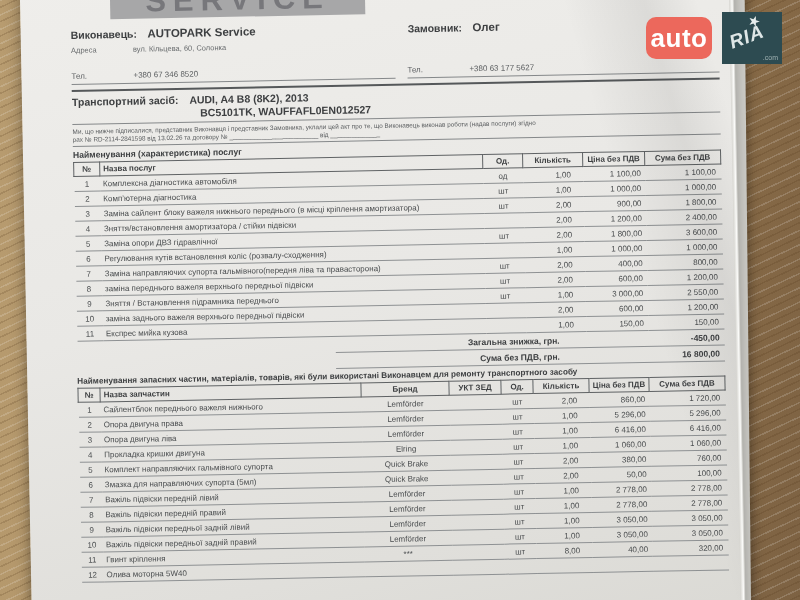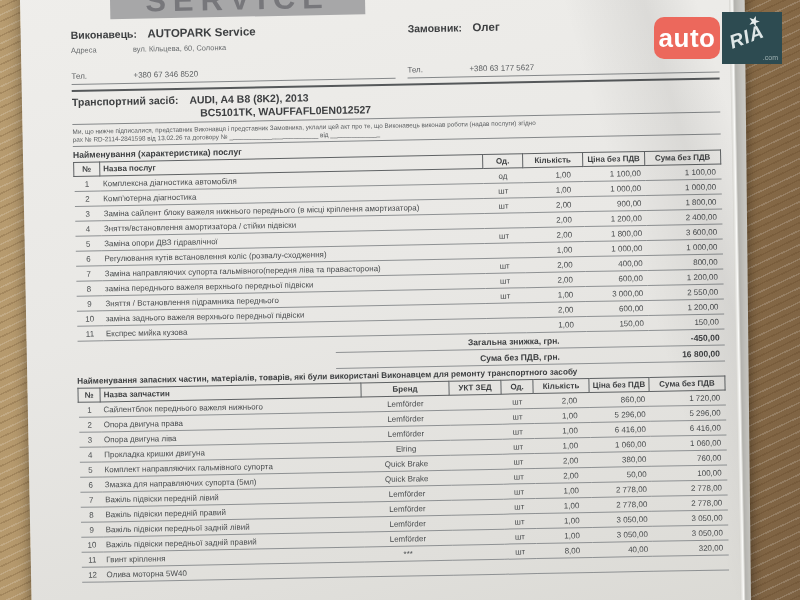--- a/index.html
+++ b/index.html
@@ -68,21 +68,21 @@
   table.doc tbody td.col-sum{text-align:right;padding-right:5px;}
   table.doc tbody td.col-name{text-align:left;}
   table.doc tbody td.col-brand{text-align:center;}
 
   .tot-row{display:flex;align-items:center;height:15px;font-size:8.5px;font-weight:bold;
     color:#3e4042;border-bottom:1px solid #8e9193;margin-left:40%;}
   .tot-row .t-lbl{flex:1;text-align:right;padding-right:64px;}
   .tot-row .t-val{width:96px;text-align:right;padding-right:5px;}
 
   
-  .badge{position:absolute;top:12px;right:18px;display:flex;align-items:flex-start;z-index:9;}
+  .badge{position:absolute;top:12px;right:18px;display:flex;align-items:flex-start;z-index:9;gap:8px;}
   .badge .auto{width:66px;height:42px;margin-top:5px;background:#ec685c;border-radius:10px;
     display:flex;align-items:center;justify-content:center;
     color:#fff;font-size:26px;font-weight:bold;letter-spacing:.5px;}
   .badge .ria{width:60px;height:52px;margin-left:2px;background:#2d4b51;position:relative;
     overflow:hidden;}
   .badge .ria .star{position:absolute;top:1px;left:26px;color:#e8eeee;font-size:14px;
     transform:rotate(18deg);}
   .badge .ria .txt{position:absolute;top:14px;left:7px;color:#dfe7e7;font-size:19px;
     font-weight:900;font-style:italic;letter-spacing:1px;transform:rotate(-20deg);}
   .badge .ria .com{position:absolute;bottom:3px;right:4px;color:#9fb1b2;font-size:7px;}

